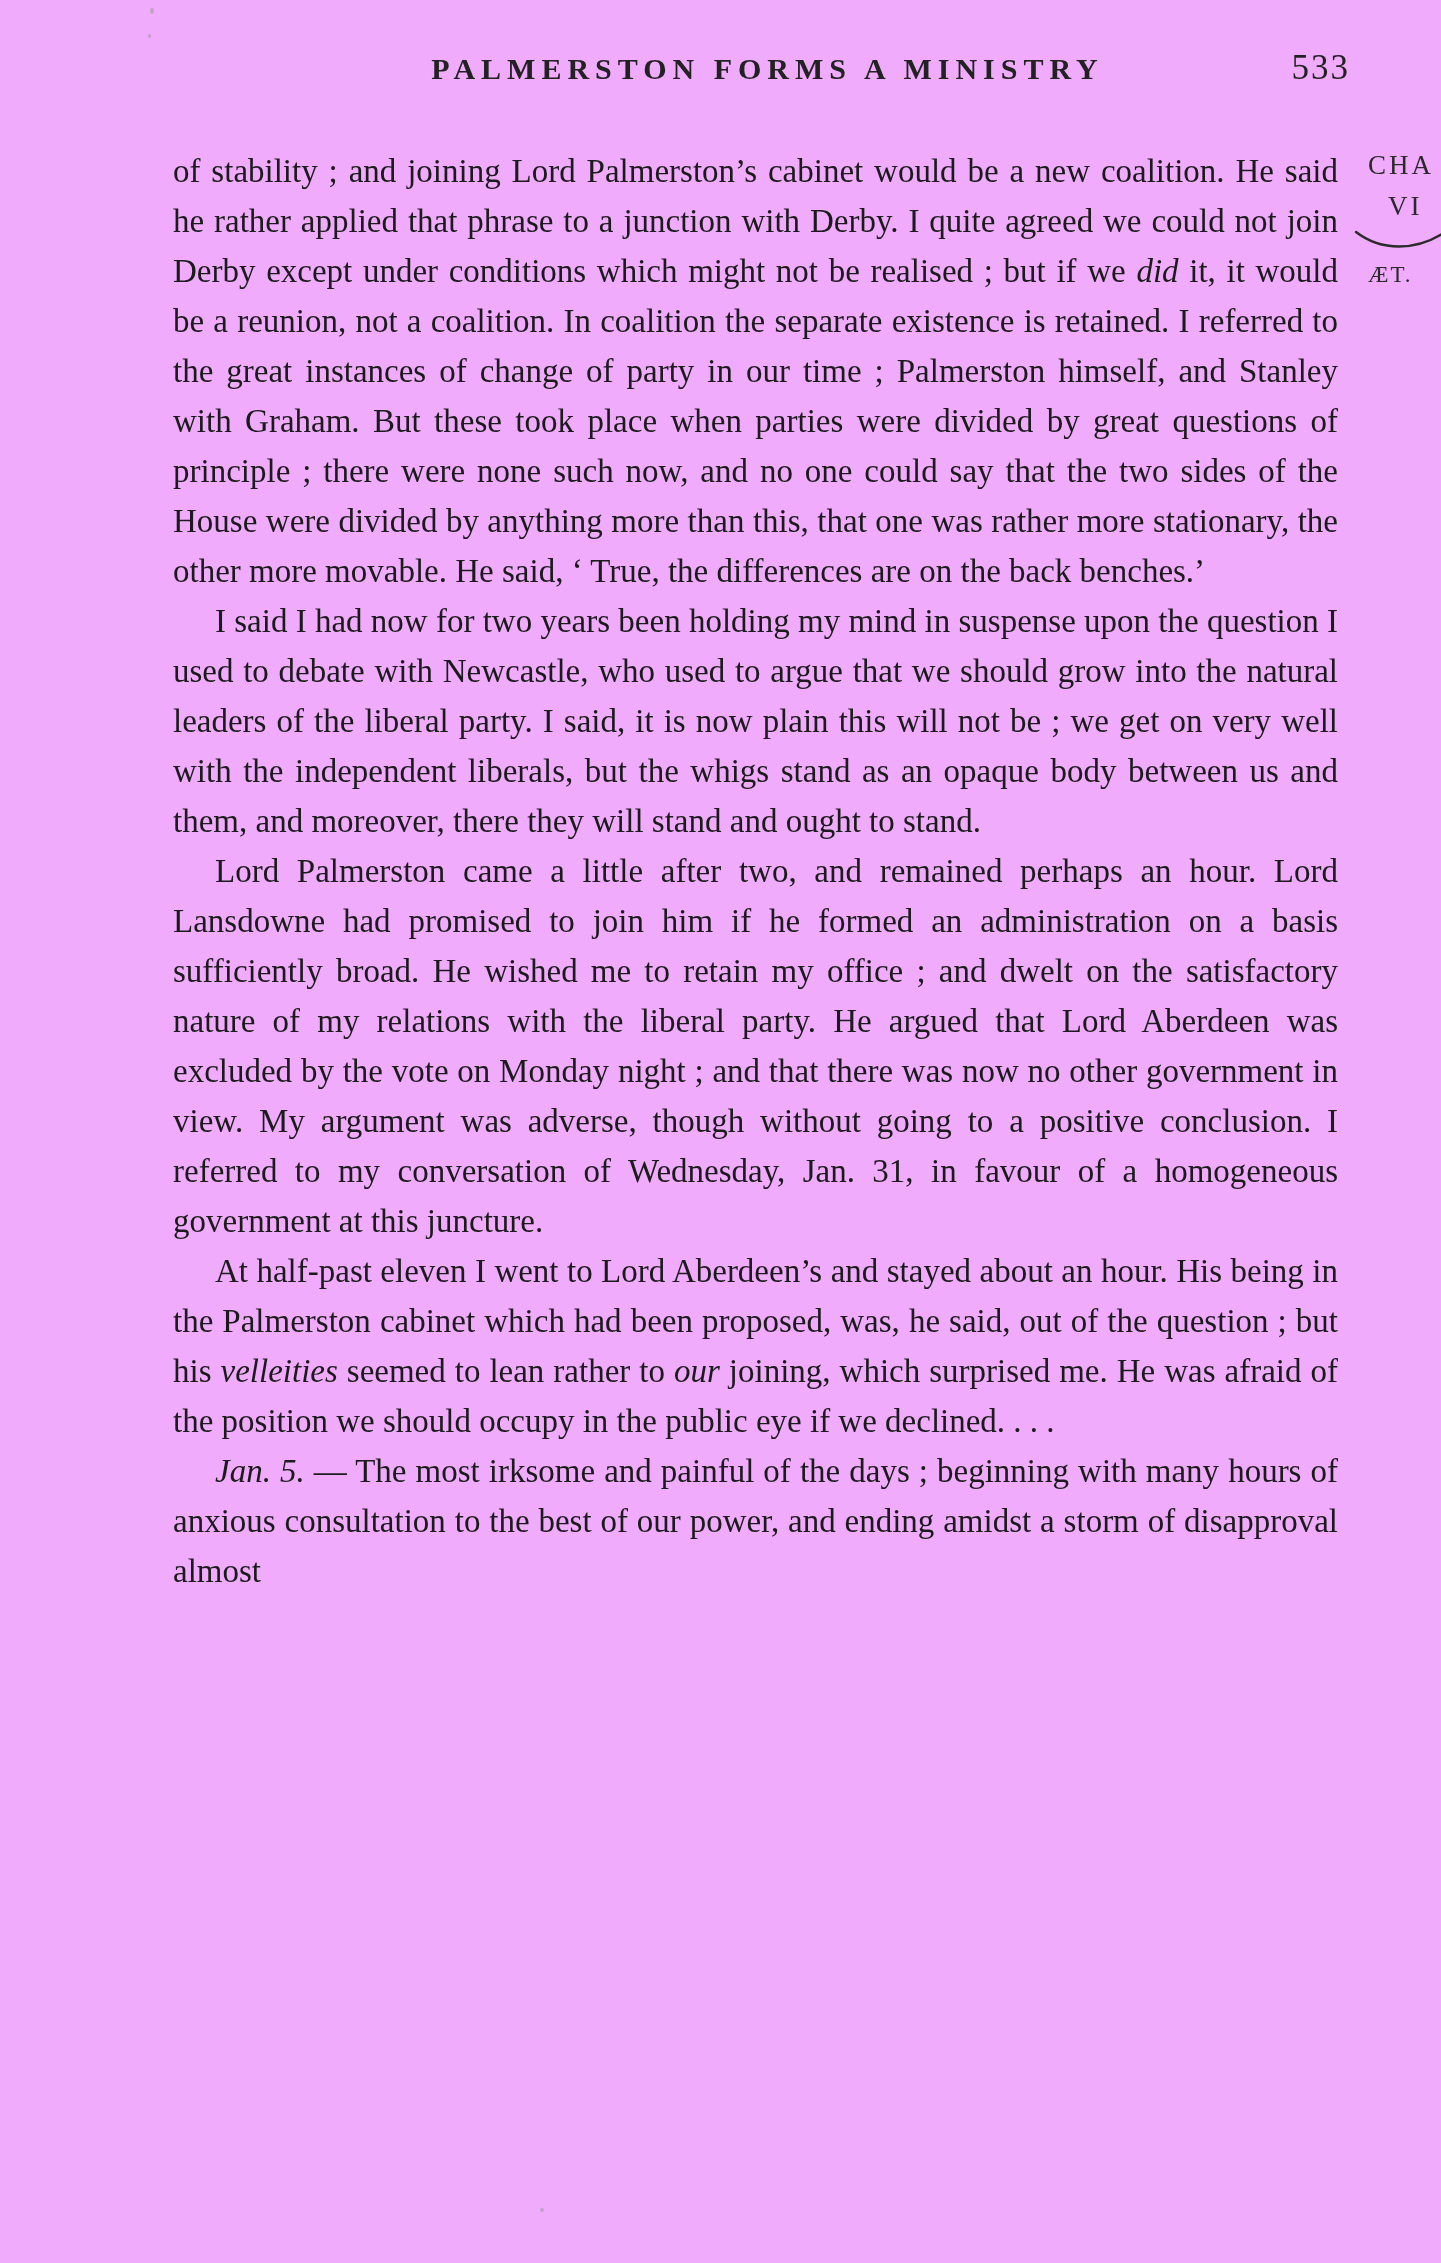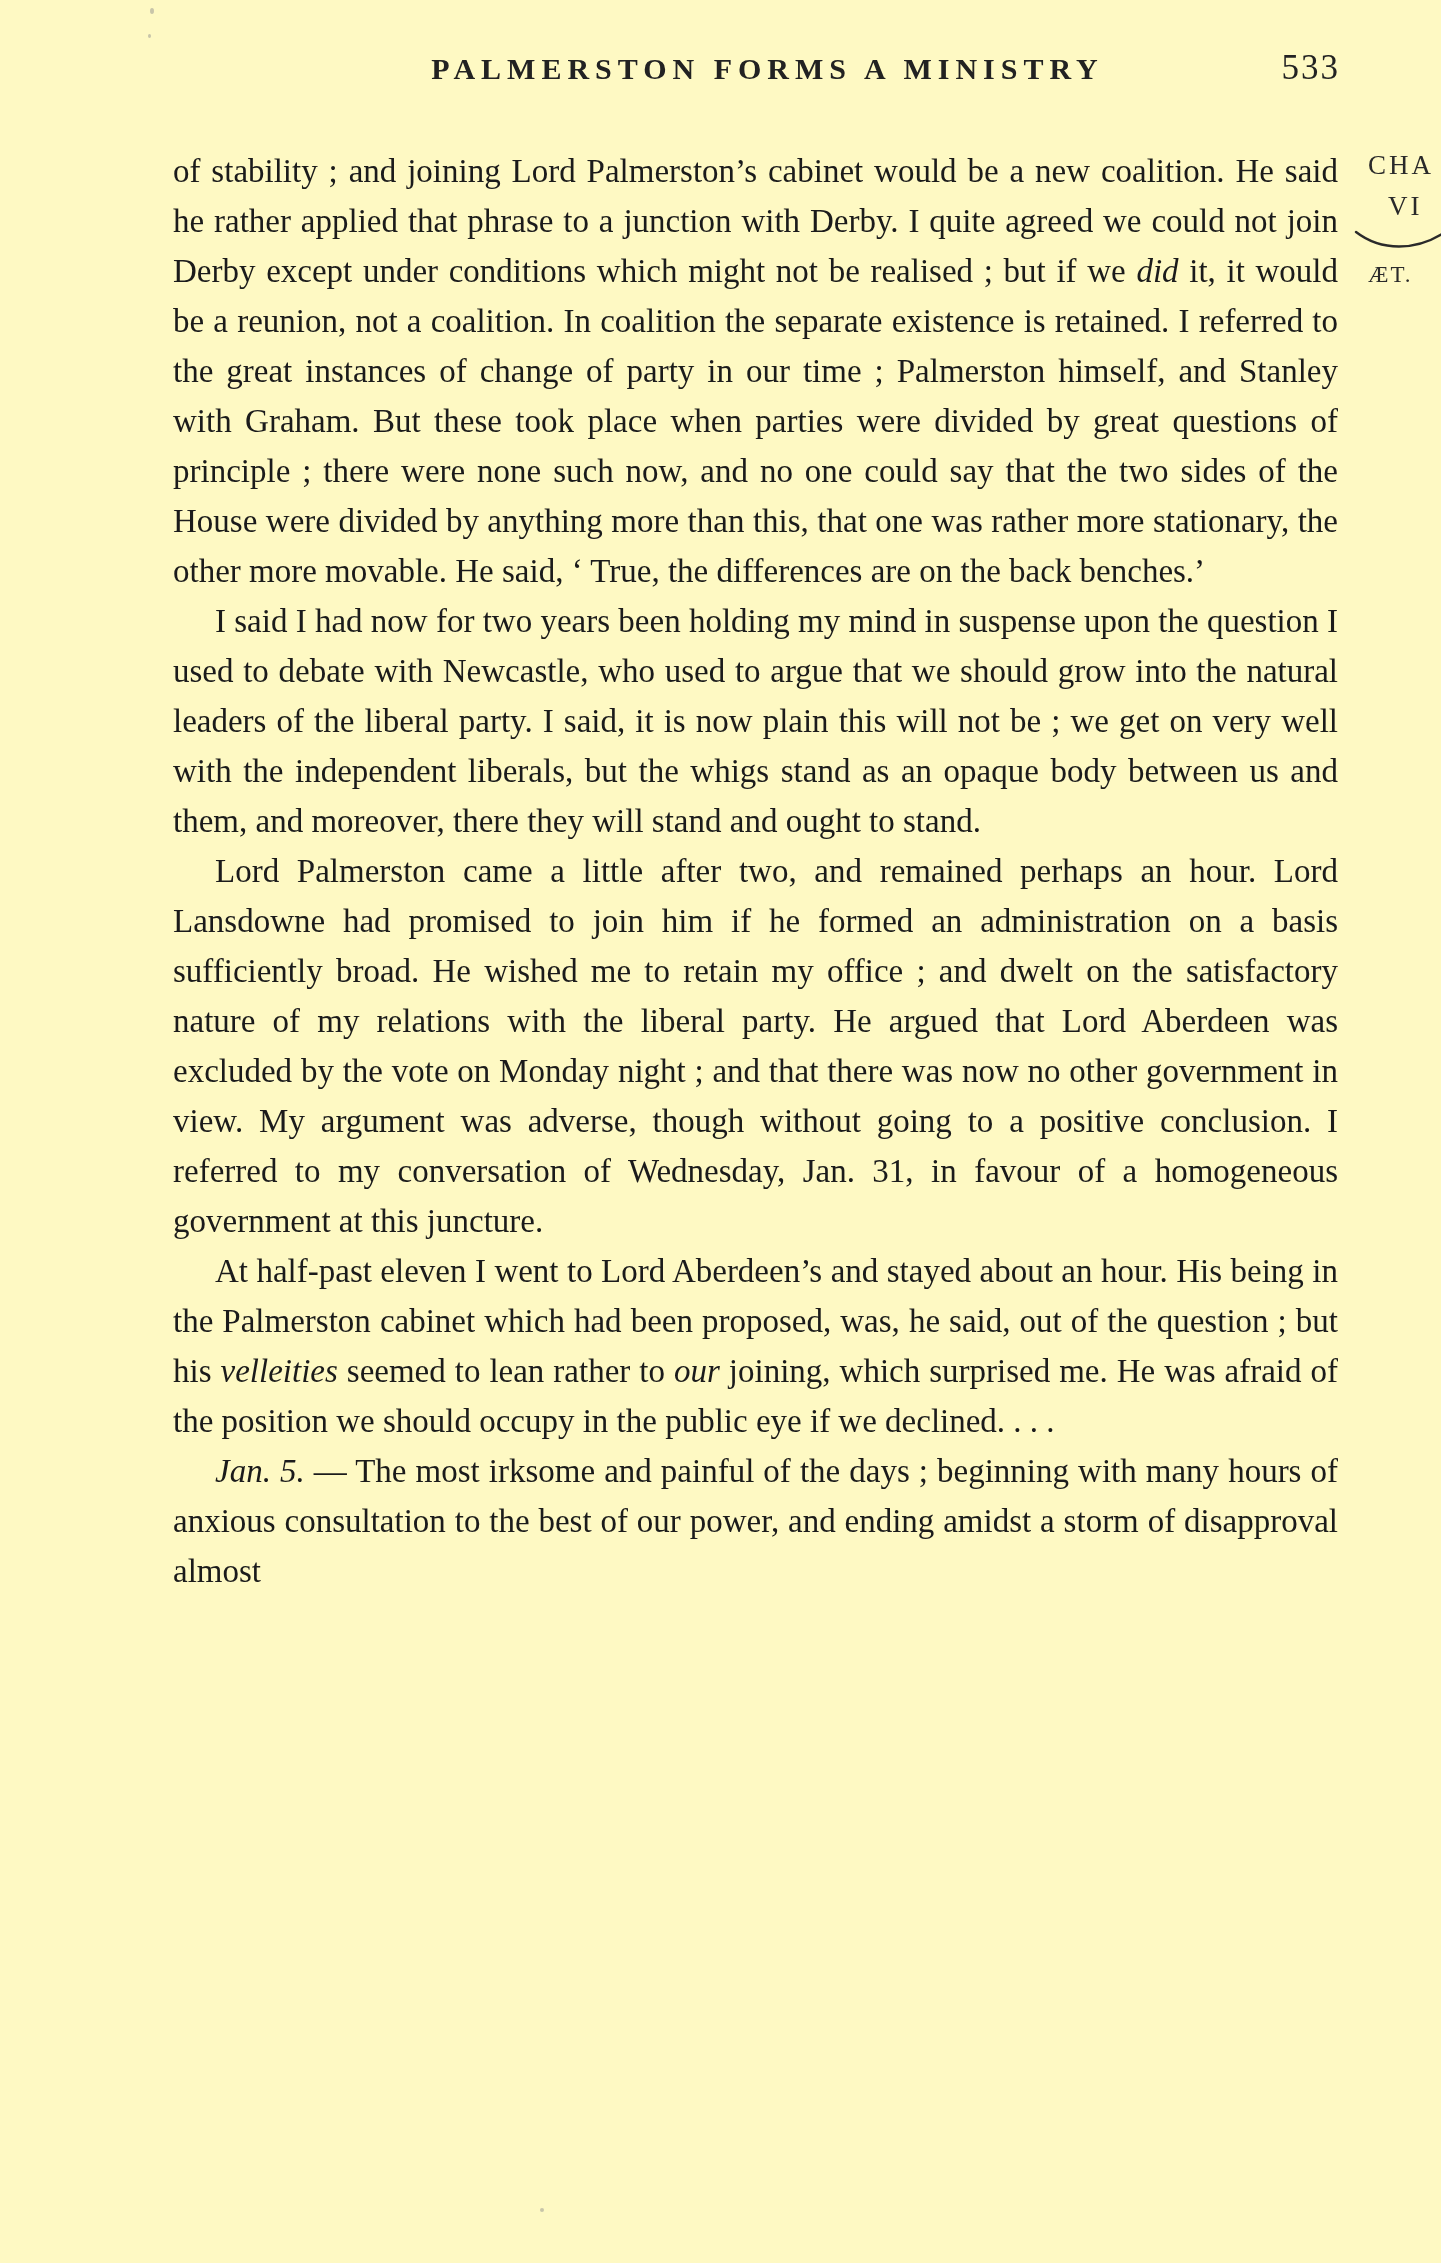--- a/index.html
+++ b/index.html
@@ -5,21 +5,21 @@
   html, body {
     margin: 0;
     padding: 0;
     background: #e9e9e6;
   }
   .page {
     position: relative;
     width: 1441px;
     height: 2263px;
     margin: 0 auto;
-    background: #fef9c3;
+    background: #f0abfc;
     overflow: hidden;
     color: #1c1c1c;
     font-family: "Liberation Serif", "DejaVu Serif", serif;
     -webkit-font-smoothing: antialiased;
   }
 
   
   .running-head {
     position: absolute;
     left: 185px;
@@ -29,21 +29,21 @@
   }
   .head-title {
     text-align: center;
     font-weight: bold;
     font-size: 30px;
     letter-spacing: 6px;
     color: #222;
   }
   .page-number {
     position: absolute;
-    right: 10px;
+    right: 0;
     top: -4px;
     font-size: 35px;
     letter-spacing: 2px;
     color: #222;
   }
 
   
   .margin-notes {
     position: absolute;
     left: 1368px;

